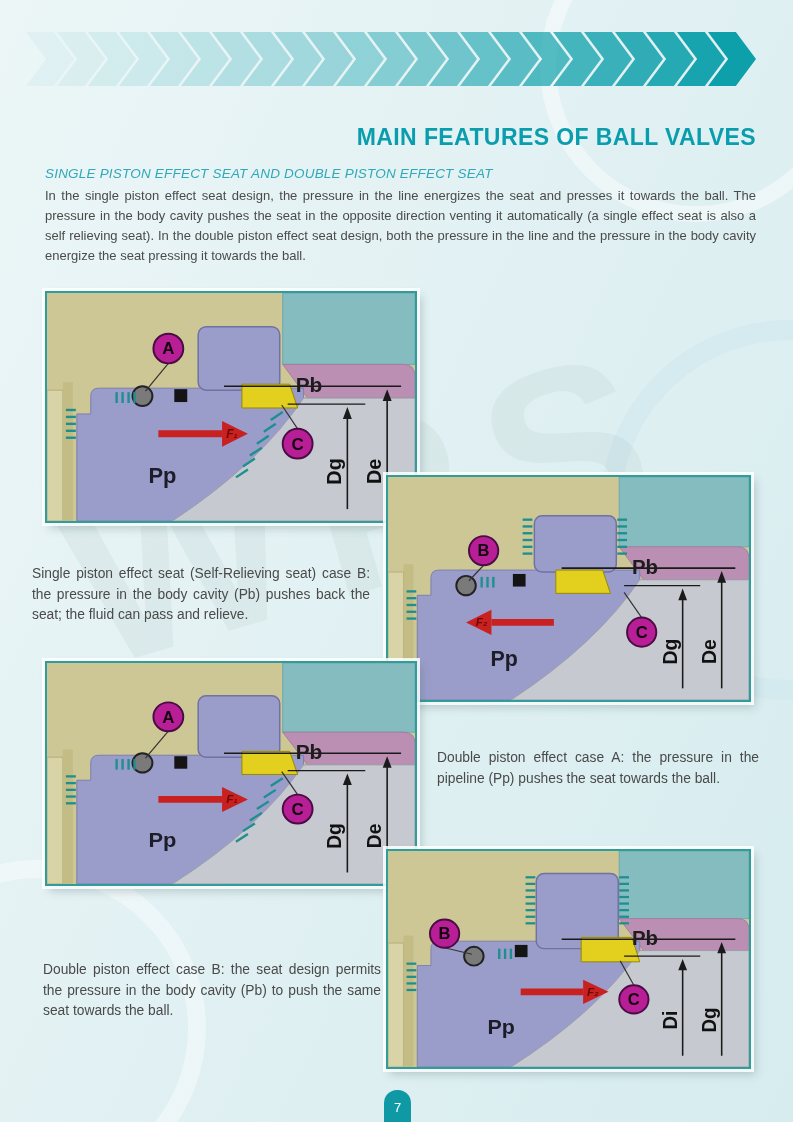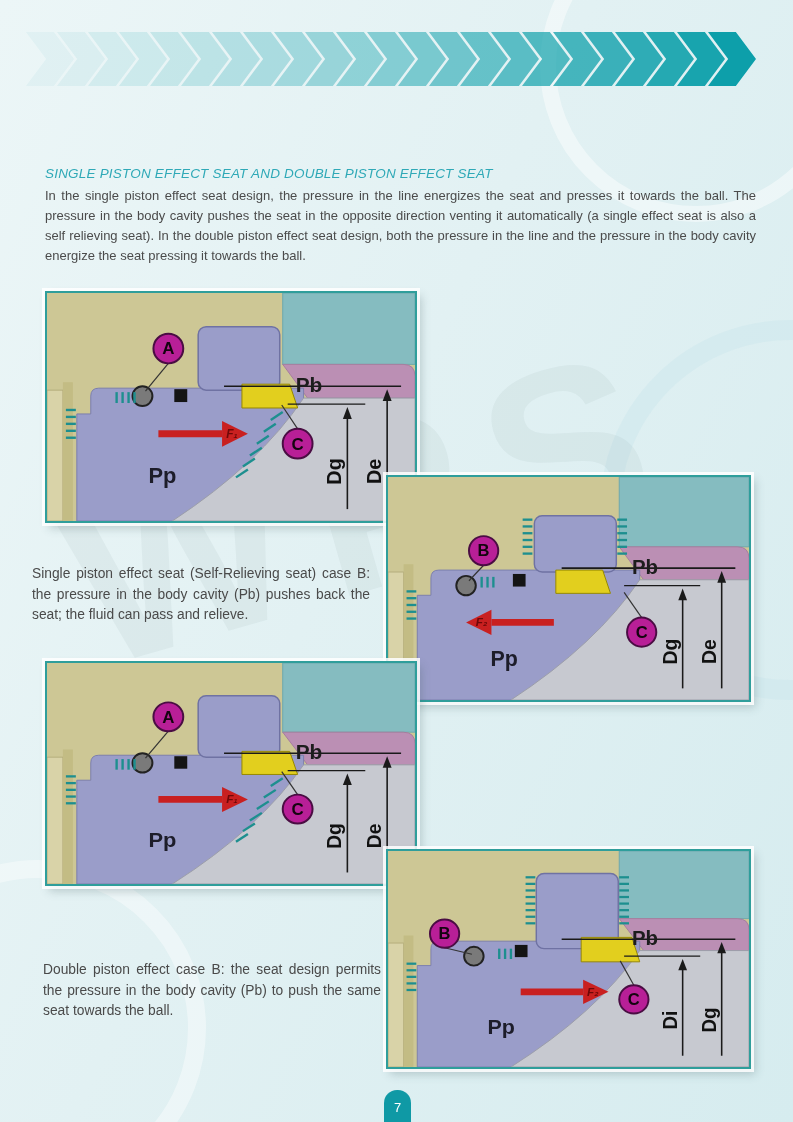--- a/index.html
+++ b/index.html
@@ -81,20 +81,21 @@
       <div class="chevron" style="left: 465px; background: rgb(13, 159, 170); opacity: 0.64;"></div>
       <div class="chevron" style="left: 496px; background: rgb(13, 159, 170); opacity: 0.69;"></div>
       <div class="chevron" style="left: 527px; background: rgb(13, 159, 170); opacity: 0.74;"></div>
       <div class="chevron" style="left: 558px; background: rgb(13, 159, 170); opacity: 0.79;"></div>
       <div class="chevron" style="left: 589px; background: rgb(13, 159, 170); opacity: 0.84;"></div>
       <div class="chevron" style="left: 620px; background: rgb(13, 159, 170); opacity: 0.89;"></div>
       <div class="chevron" style="left: 651px; background: rgb(13, 159, 170); opacity: 0.95;"></div>
       <div class="chevron" style="left: 682px; background: rgb(13, 159, 170); opacity: 1;"></div>
     </div>
 
+  <div id="page-title">MAIN FEATURES OF BALL VALVES</div>
   <div id="section-heading">SINGLE PISTON EFFECT SEAT AND DOUBLE PISTON EFFECT SEAT</div>
   <div id="section-body">In the single piston effect seat design, the pressure in the line energizes the seat and presses it towards the ball. The pressure in the body cavity pushes the seat in the opposite direction venting it automatically (a single effect seat is also a self relieving seat). In the double piston effect seat design, both the pressure in the line and the pressure in the body cavity energize the seat pressing it towards the ball.</div>
 
   <div class="figure" id="figure-1">
       <svg viewBox="0 0 370 230" preserveAspectRatio="none">
         <rect x="0" y="0" width="370" height="230" fill="#cdc795"></rect>
         <rect x="0" y="98" width="16" height="132" fill="#d9d3a8" stroke="#b4ad7c" stroke-width="1"></rect>
         <rect x="16" y="90" width="10" height="140" fill="#c3bc84"></rect>
         <rect x="237" y="0" width="133" height="72" fill="#85bcc0" stroke="#6da9ad" stroke-width="1"></rect>
         <path d="M237,72 L358,72 Q370,72 370,84 L370,106 L262,106 Z" fill="#bb8fb4" stroke="#a57d9e" stroke-width="1"></path>
@@ -239,20 +240,21 @@
         <line x1="122" y1="71" x2="99" y2="99" stroke="#333" stroke-width="1.2"></line>
         <line x1="252" y1="137" x2="236" y2="113" stroke="#333" stroke-width="1.2"></line>
         <circle cx="122" cy="56" r="15" fill="#b81f97" stroke="#4a0d43" stroke-width="2"></circle>
         <text x="122" y="62" font-size="17" font-weight="bold" fill="#14040f" font-family="&quot;Liberation Sans&quot;, sans-serif" text-anchor="middle">A</text>
         <circle cx="252" cy="152" r="15" fill="#b81f97" stroke="#4a0d43" stroke-width="2"></circle>
         <text x="252" y="158" font-size="17" font-weight="bold" fill="#14040f" font-family="&quot;Liberation Sans&quot;, sans-serif" text-anchor="middle">C</text>
         <text x="250" y="100" font-size="21" font-weight="bold" fill="#1d1d1d" font-family="&quot;Liberation Sans&quot;, sans-serif">Pb</text>
         <text x="102" y="192" font-size="22" font-weight="bold" fill="#1d1d2a" font-family="&quot;Liberation Sans&quot;, sans-serif">Pp</text>
       </svg>
     </div>
+  <div class="caption" id="caption-3">Double piston effect case A: the pressure in the pipeline (Pp) pushes the seat towards the ball.</div>
 
   <div class="figure" id="figure-4">
       <svg viewBox="0 0 370 230" preserveAspectRatio="none">
         <rect x="0" y="0" width="370" height="230" fill="#cdc795"></rect>
         <rect x="0" y="98" width="16" height="132" fill="#d9d3a8" stroke="#b4ad7c" stroke-width="1"></rect>
         <rect x="16" y="90" width="10" height="140" fill="#c3bc84"></rect>
         <rect x="237" y="0" width="133" height="72" fill="#85bcc0" stroke="#6da9ad" stroke-width="1"></rect>
         <path d="M237,72 L358,72 Q370,72 370,84 L370,106 L262,106 Z" fill="#bb8fb4" stroke="#a57d9e" stroke-width="1"></path>
         <path d="M52,96 L258,96 L258,230 L30,230 L30,122 L44,122 L44,104 Q44,96 52,96 Z" fill="#9a9dc9" stroke="#7b7ead" stroke-width="1"></path>
         <rect x="152" y="24" width="84" height="80" rx="8" fill="#9a9dc9" stroke="#6f72a3" stroke-width="1.5"></rect>

